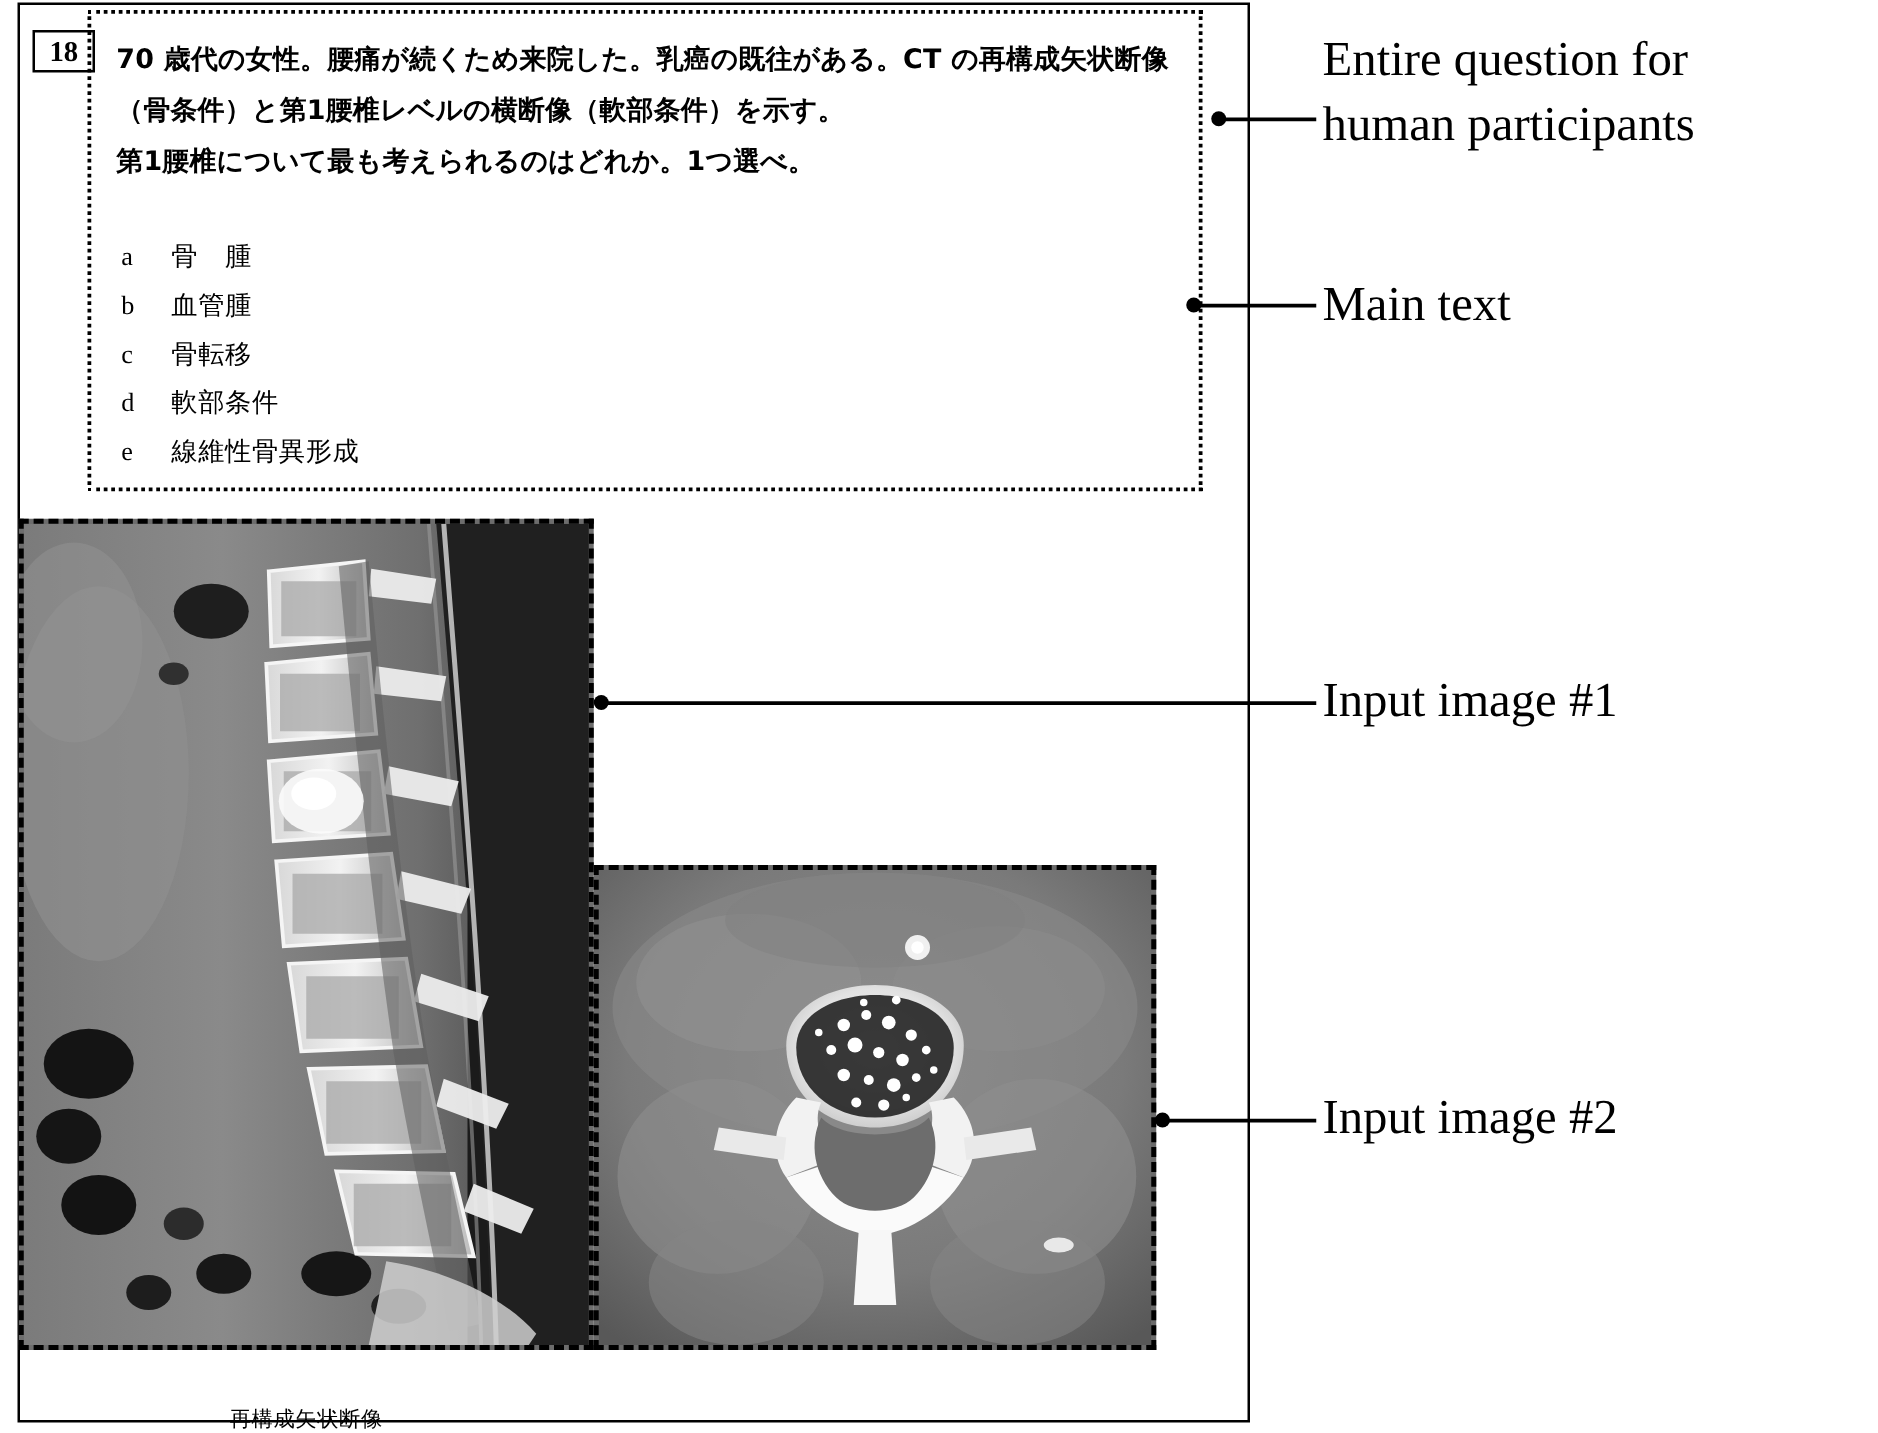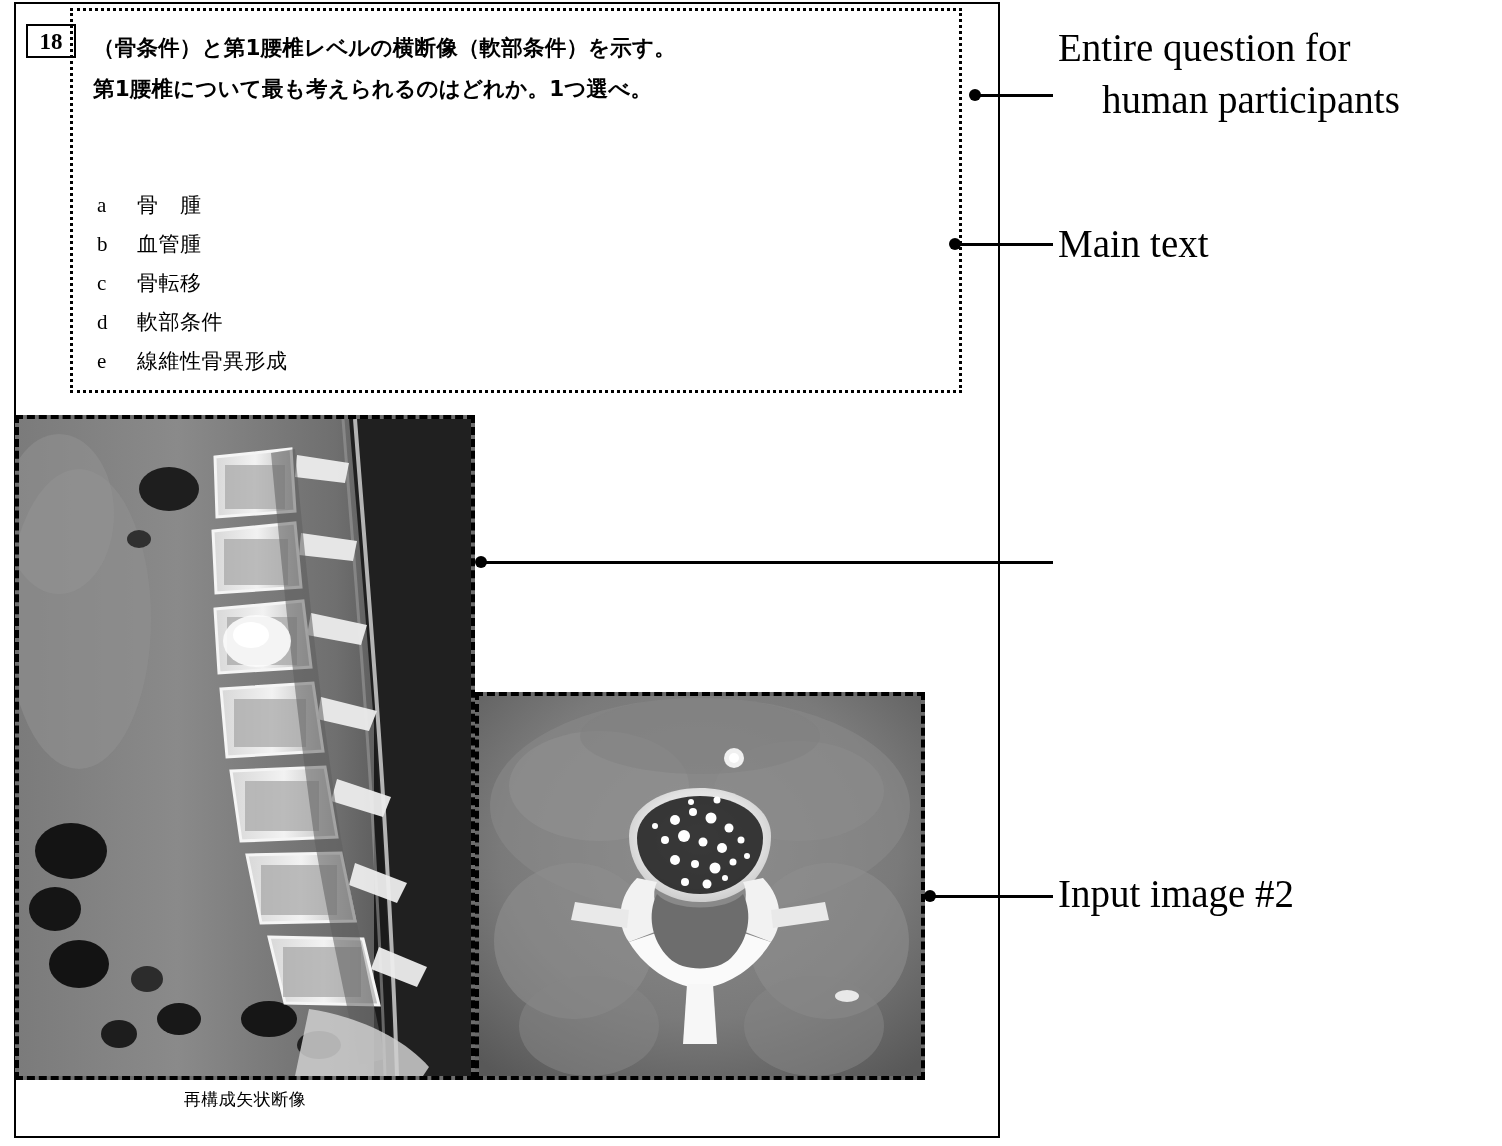--- a/index.html
+++ b/index.html
@@ -128,34 +128,34 @@
   .ct-svg { display: block; width: 100%; height: 100%; }
 
   .img-caption {
     position: absolute;
     font-family: "DejaVu Sans", sans-serif;
     font-size: 17px;
     color: #000;
     text-align: center;
     letter-spacing: 0.5px;
   }
-  #caption-1 { left: 15px; top: 1088px; width: 460px; }
+  #caption-1 { left: 15px; top: 1124px; width: 460px; }
   #caption-2 { left: 475px; top: 1088px; width: 450px; }
 
   
   .annotation {
     position: absolute;
     font-family: "Liberation Serif", serif;
     font-size: 39px;
     color: #000;
     line-height: 52px;
     white-space: nowrap;
   }
   #annot-entire { left: 1058px; top: 22px; }
-  #annot-entire .l2 { display: block; margin-left: 44px; }
+  #annot-entire .l2 { display: block; }
   #annot-main   { left: 1058px; top: 218px; }
   #annot-img1   { left: 1058px; top: 535px; }
   #annot-img2   { left: 1058px; top: 868px; }
 
   
   .leader {
     position: absolute;
     height: 3px;
     background: #000;
   }
@@ -184,20 +184,21 @@
 
 <div id="figure-root">
 
   <div class="outer-frame"></div>
 
   <div class="q-number">18</div>
 
   <div class="question-box">
 
     <div class="stem">
+      <span class="line">70 歳代の女性。腰痛が続くため来院した。乳癌の既往がある。CT の再構成矢状断像</span>
       <span class="line">（骨条件）と第1腰椎レベルの横断像（軟部条件）を示す。</span>
       <span class="line">第1腰椎について最も考えられるのはどれか。1つ選べ。</span>
     </div>
 
     <div class="choices">
       <div class="choice">
         <span class="choice-letter">a</span>
         <span class="choice-text">骨　腫</span>
       </div>
       <div class="choice">
@@ -381,18 +382,19 @@
     <span>Entire question for</span>
     <span class="l2">human participants</span>
   </div>
 
   <div class="dot" id="dot-main"></div>
   <div class="leader" id="leader-main"></div>
   <div class="annotation" id="annot-main">Main text</div>
 
   <div class="dot" id="dot-img1"></div>
   <div class="leader" id="leader-img1"></div>
+  <div class="annotation" id="annot-img1">Input image #1</div>
 
   <div class="dot" id="dot-img2"></div>
   <div class="leader" id="leader-img2"></div>
   <div class="annotation" id="annot-img2">Input image #2</div>
 
 </div>
 
 </body></html>

